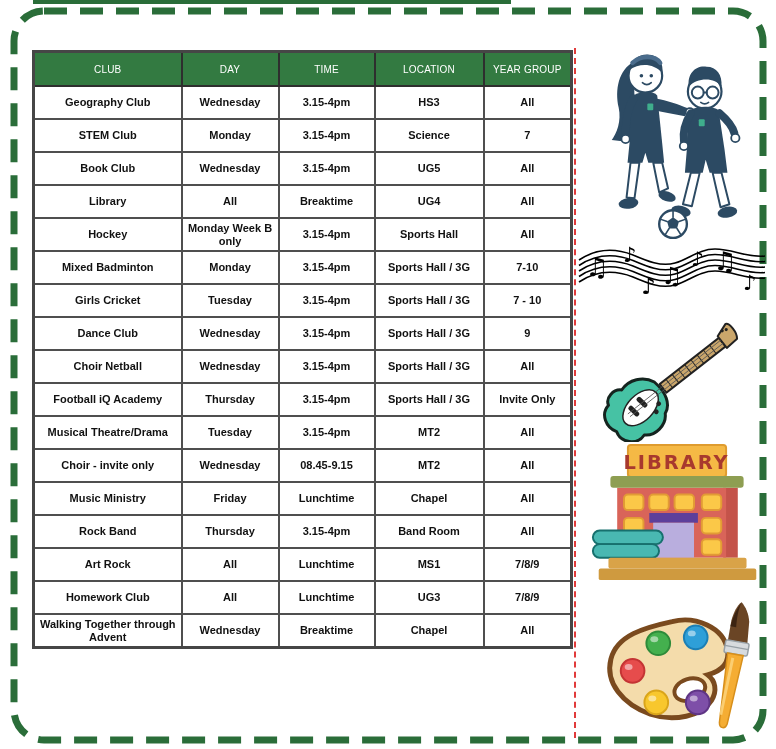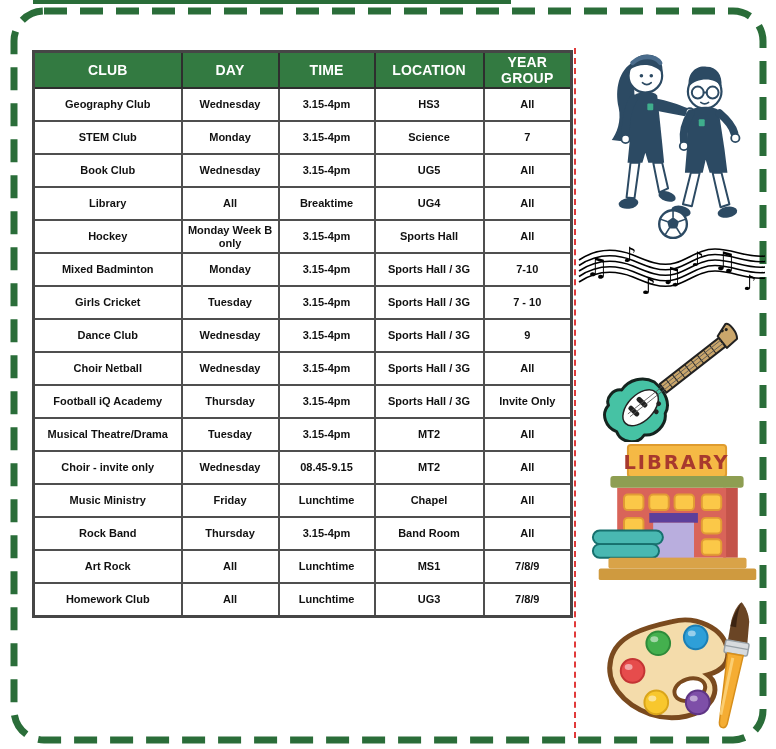--- a/index.html
+++ b/index.html
@@ -15,21 +15,21 @@
     color:#2c7a3e;text-shadow:1.5px 1.5px 0 rgba(125,135,128,.40);
     white-space:nowrap;
     margin-top:40px;
   }
   .clubs-table{
     position:absolute;left:32px;top:50px;width:538px;
     border-collapse:collapse;table-layout:fixed;
     border:3px solid #464646;background:#fff;
   }
   .clubs-table th{
-    background:#337a41;color:#ffffff;font-size:14px;font-weight:bold;
+    background:#337a41;color:#ffffff;font-size:10px;font-weight:normal;
     height:30px;border:2px solid #2e2e2e;letter-spacing:.2px;padding:1px 2px;
   }
   .clubs-table td{
     font-size:11px;font-weight:bold;color:#111;text-align:center;
     height:29px;border:2px solid #4f4f4f;padding:1px 3px;line-height:1.18;
     background:#fff;word-wrap:break-word;
   }
   .page-break-line{
     position:absolute;left:574px;top:48px;height:690px;width:0;
     border-left:2px dashed #e03131;opacity:.95;
@@ -168,20 +168,27 @@
         <td>Lunchtime</td>
         <td>MS1</td>
         <td>7/8/9</td>
       </tr>
       <tr>
         <td>Homework Club</td>
         <td>All</td>
         <td>Lunchtime</td>
         <td>UG3</td>
         <td>7/8/9</td>
+      </tr>
+      <tr>
+        <td>Walking Together through Advent</td>
+        <td>Wednesday</td>
+        <td>Breaktime</td>
+        <td>Chapel</td>
+        <td>All</td>
       </tr>
     </tbody>
 </table>
 
 <div class="page-break-line"></div>
 
 <div class="illus" style="left:588px;top:42px;">
 <svg width="178" height="198" viewBox="0 0 180 200">
   <g stroke-linecap="round" stroke-linejoin="round">
 

